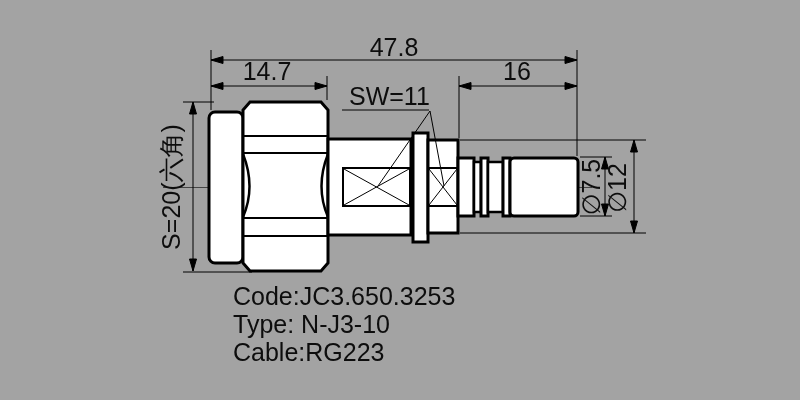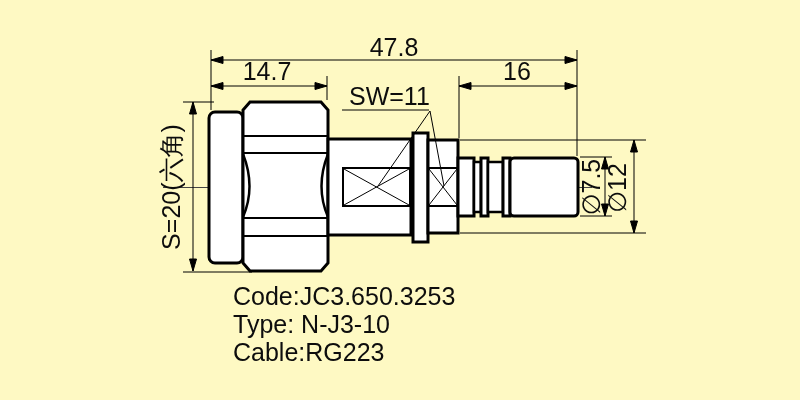--- a/index.html
+++ b/index.html
@@ -1,19 +1,19 @@
 <!DOCTYPE html>
 <html><head>
 <meta charset="utf-8">
 <style>
   html,body{margin:0;padding:0;background:#ffffff;}
   .canvas{
     position:relative;
     width:800px;height:400px;
-    background:#fef9c3;
+    background:#a3a3a3;
     font-family:"Liberation Sans", sans-serif;
     overflow:hidden;
   }
   svg text{
     font-family:"Liberation Sans", sans-serif;
     fill:#0d0d0d;
   }
   .dim-text{font-size:25px;}
   .note-text{font-size:25px;}
 </style>

